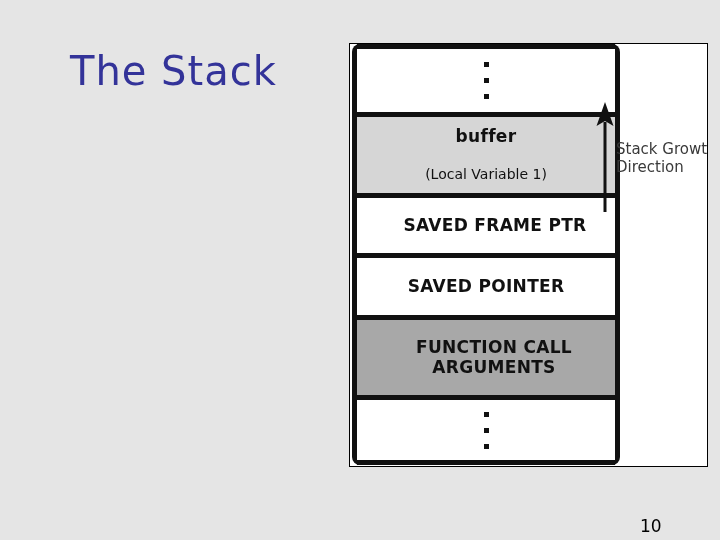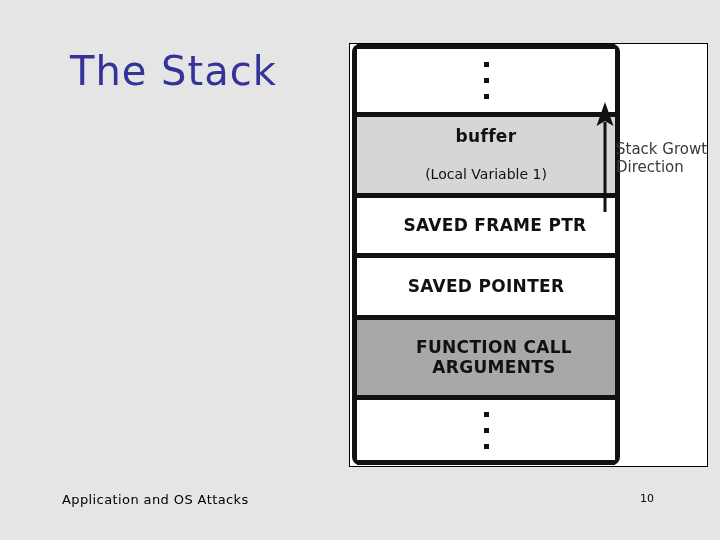--- a/index.html
+++ b/index.html
@@ -44,23 +44,23 @@
     top: 492px;
     font-family: "DejaVu Sans", sans-serif;
     font-size: 13px;
     color: #000000;
     letter-spacing: 0.4px;
     white-space: nowrap;
   }
   #page-number {
     position: absolute;
     left: 640px;
-    top: 492px;
-    font-family: "DejaVu Sans", sans-serif;
-    font-size: 11px;
+    top: 516px;
+    font-family: "DejaVu Sans", sans-serif;
+    font-size: 17px;
     color: #000000;
   }
 
   
   #figure {
     position: absolute;
     left: 349px;
     top: 43px;
     width: 359px;
     height: 424px;
@@ -197,17 +197,16 @@
       <polygon points="11,0 2.5,24 11,19 19.5,24" fill="#111111"></polygon>
     </svg>
 
     <div id="growth-label">
       <div>Stack Growth</div>
       <div>Direction</div>
     </div>
 
   </div>
 
-  <div id="footer-text">Application and OS Attacks</div>
 
   <div id="page-number">10</div>
 
 </div>
 
 </body></html>

